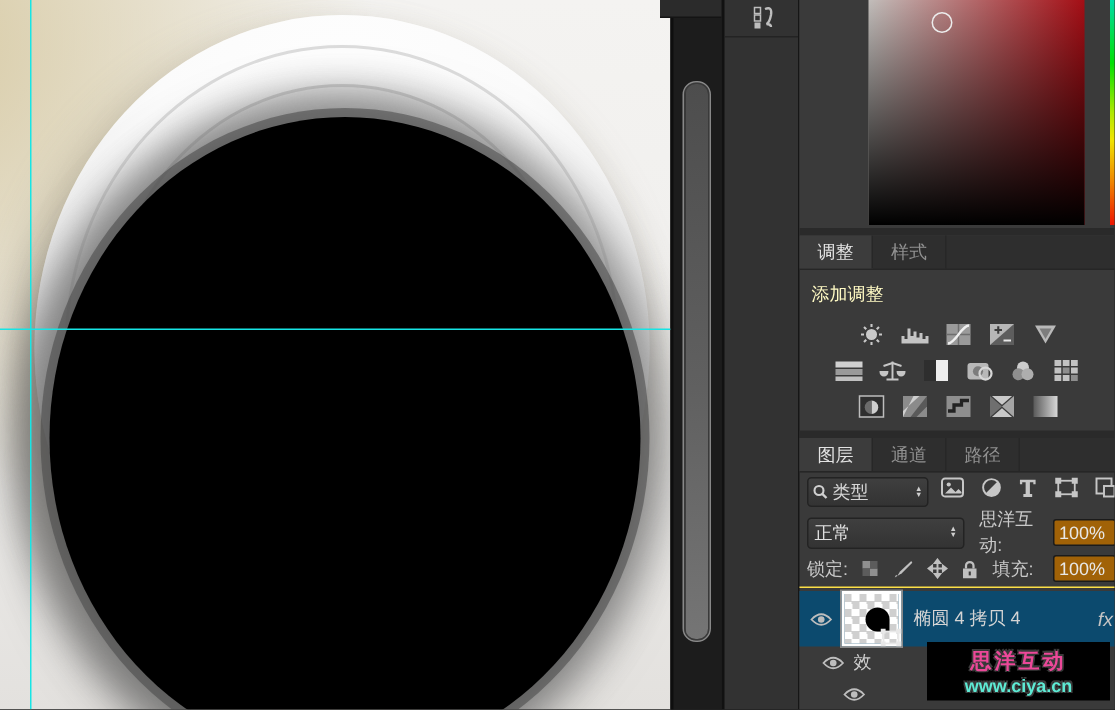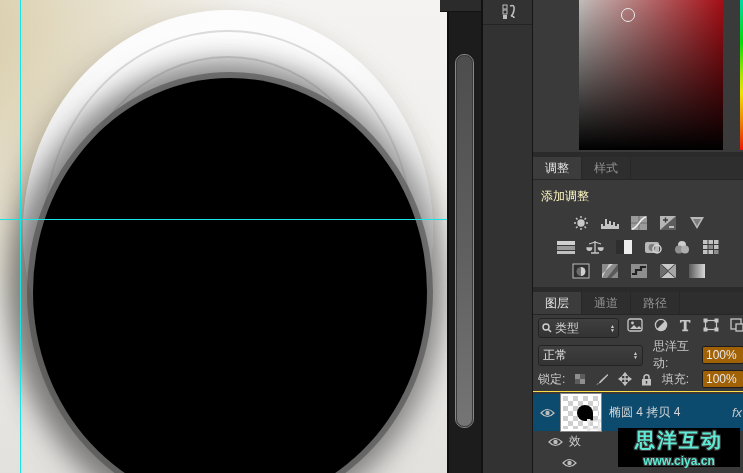--- a/index.html
+++ b/index.html
@@ -74,21 +74,21 @@
       repeating-conic-gradient(#ffffff 0% 25%, #cfcfcf 0% 50%) 0 0/10px 10px;}
   .thumb .blob{position:absolute;left:14px;top:9px;width:16px;height:16px;background:#000;border-radius:50% 50% 0 50%;}
   .layername{margin-left:8px;color:#d4d4d4;}
   .fx{margin-left:auto;margin-right:2px;font-style:italic;color:#c4c4c4;font-family:Liberation Sans, sans-serif;font-size:13px;}
   .subrow{display:flex;align-items:center;height:21px;}
   .subrow .eyebox{margin-left:8px;}
   .subrow.deep .eyebox{margin-left:22px;}
   
   #watermark{position:absolute;left:618px;top:428px;width:122px;height:39px;background:#000;z-index:20;
     display:flex;flex-direction:column;align-items:center;justify-content:center;}
-  #watermark .wm1{color:#5eead4;font-weight:bold;font-size:20px;letter-spacing:2px;
+  #watermark .wm1{color:#ec4899;font-weight:bold;font-size:14px;letter-spacing:2px;
     text-shadow:-1px -1px 0 #3a3a3a,1px -1px 0 #3a3a3a,-1px 1px 0 #3a3a3a,1px 1px 0 #3a3a3a;}
   #watermark .wm2{color:#5eead4;font-weight:bold;font-size:12px;
     text-shadow:-1px -1px 0 #3a3a3a,1px -1px 0 #3a3a3a,-1px 1px 0 #3a3a3a,1px 1px 0 #3a3a3a;}
   .tlabel{color:#cfcfcf;}
   svg{display:block;}
 </style>
 </head>
 <body>
 
 <div id="app">

